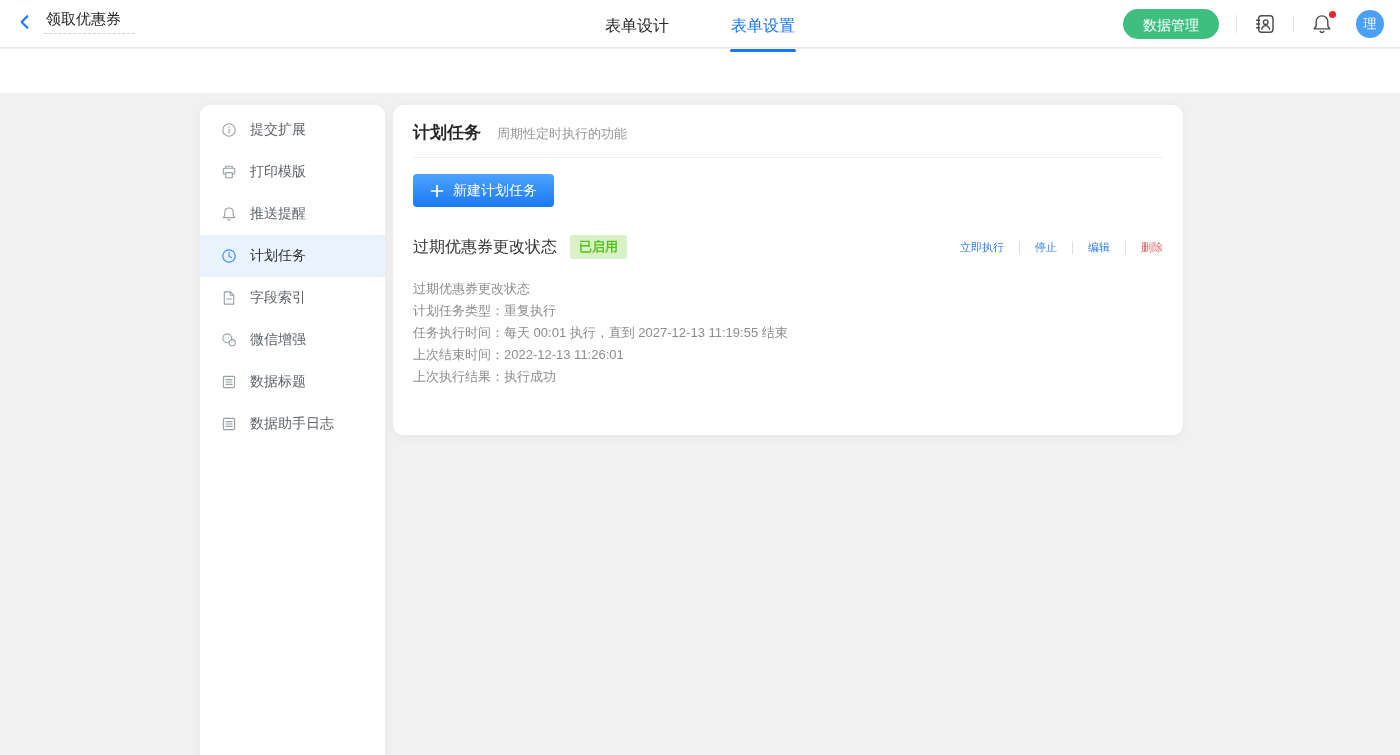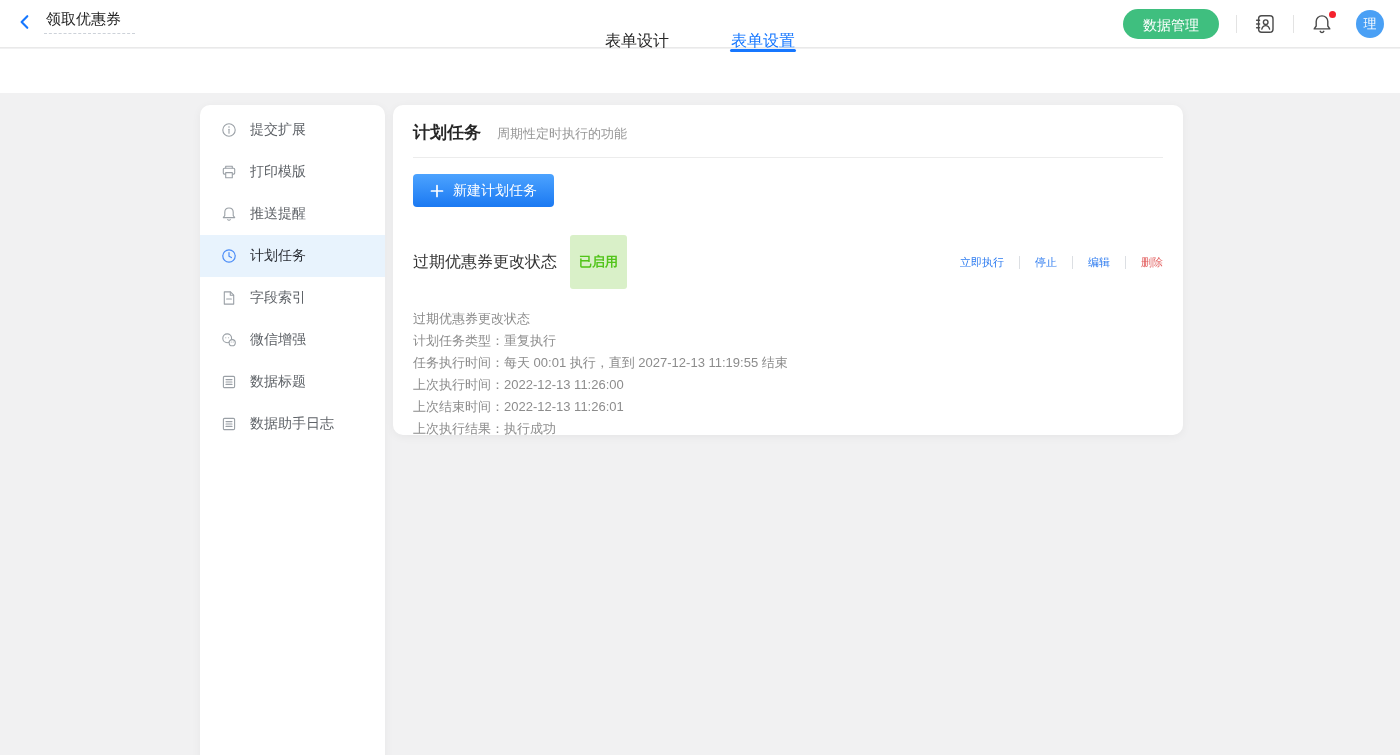--- a/index.html
+++ b/index.html
@@ -6,21 +6,21 @@
   body { font-family: "Liberation Sans", "DejaVu Sans", sans-serif; background: #f1f1f2; }
   .page { position: relative; width: 1400px; height: 755px; background: #f1f1f2; overflow: hidden; }
 
   
   .topbar { position: absolute; top: 0; left: 0; right: 0; height: 48px; background: #fff;
             border-bottom: 1px solid #e9e9e9; z-index: 3; }
   .topbar-left { position: absolute; left: 16px; top: 0; height: 44px; display: flex; align-items: center; gap: 10px; }
   .back { color: #1677ff; display: flex; cursor: pointer; }
   .form-title { font-size: 15px; color: #262626; padding: 0 14px 4px 2px; border-bottom: 1px dashed #cdd2d9; cursor: text; }
 
-  .tabs { position: absolute; left: 50%; transform: translateX(-50%); top: 0; height: 52px; display: flex; gap: 62px; align-items: flex-end; }
+  .tabs { position: absolute; left: 50%; transform: translateX(-50%); top: 0; height: 52px; display: flex; gap: 62px; }
   .tab { position: relative; display: flex; align-items: center; font-size: 16px; color: #262626; cursor: pointer; }
   .tab.active { color: #1677ff; }
   .tab.active::after { content: ""; position: absolute; left: -1px; right: -1px; bottom: 0; height: 3px;
                        background: #1677ff; border-radius: 1.5px; }
 
   .topbar-right { position: absolute; right: 16px; top: 0; height: 48px; display: flex; align-items: center; }
   .pill-btn { height: 30px; padding: 8px 20px; border-radius: 15px; background: #3fbf7f; color: #fff;
               font-size: 14px; border: none; cursor: pointer; font-family: inherit; }
   .vdiv { width: 1px; height: 18px; background: #e3e3e3; margin: 0 17px; }
   .icon-btn { color: #4a4a4a; display: flex; position: relative; cursor: pointer; }
@@ -49,21 +49,21 @@
   .hr { height: 1px; background: #ececec; margin-top: 13px; }
 
   .primary-btn { margin-top: 16px; height: 33px; padding: 0 17px; border: none; border-radius: 4px;
                  background: linear-gradient(180deg, #4ca3ff, #1b79f2); color: #fff; font-size: 14px;
                  display: flex; align-items: center; gap: 9px; cursor: pointer; font-family: inherit; }
 
   .task { margin-top: 28px; }
   .task-row { display: flex; align-items: center; justify-content: space-between; }
   .task-left { display: flex; align-items: center; gap: 13px; }
   .task-name { font-size: 16px; color: #333; }
-  .badge { background: #d9f0c8; color: #52c41a; font-size: 13px; padding: 18px 9px; border-radius: 3px; font-weight: 600; }
+  .badge { background: #d9f0c8; color: #52c41a; font-size: 13px; padding: 3px 9px; border-radius: 3px; font-weight: 600; }
   .task-actions { display: flex; align-items: center; font-size: 11px; }
   .task-actions a { color: #2e7cf0; cursor: pointer; text-decoration: none; }
   .task-actions a.danger { color: #e25d5d; }
   .adiv { width: 1px; height: 13px; background: #dcdfe3; margin: 0 15px; }
   .task-details { margin-top: 19px; font-size: 13px; color: #8c8c8c; line-height: 22px; }
 </style>
 </head>
 <body>
 
 <div class="page">
@@ -220,21 +220,20 @@
             <a>编辑</a>
             <span class="adiv"></span>
             <a class="danger">删除</a>
           </div>
         </div>
 
         <div class="task-details">
           <div>过期优惠券更改状态</div>
           <div>计划任务类型：重复执行</div>
           <div>任务执行时间：每天 00:01 执行，直到 2027-12-13 11:19:55 结束</div>
-          <div>上次执行时间：2022-12-13 11:26:00</div>
           <div>上次结束时间：2022-12-13 11:26:01</div>
           <div>上次执行结果：执行成功</div>
         </div>
       </div>
     </main>
 
   </div>
 </div>
 
 </body></html>

